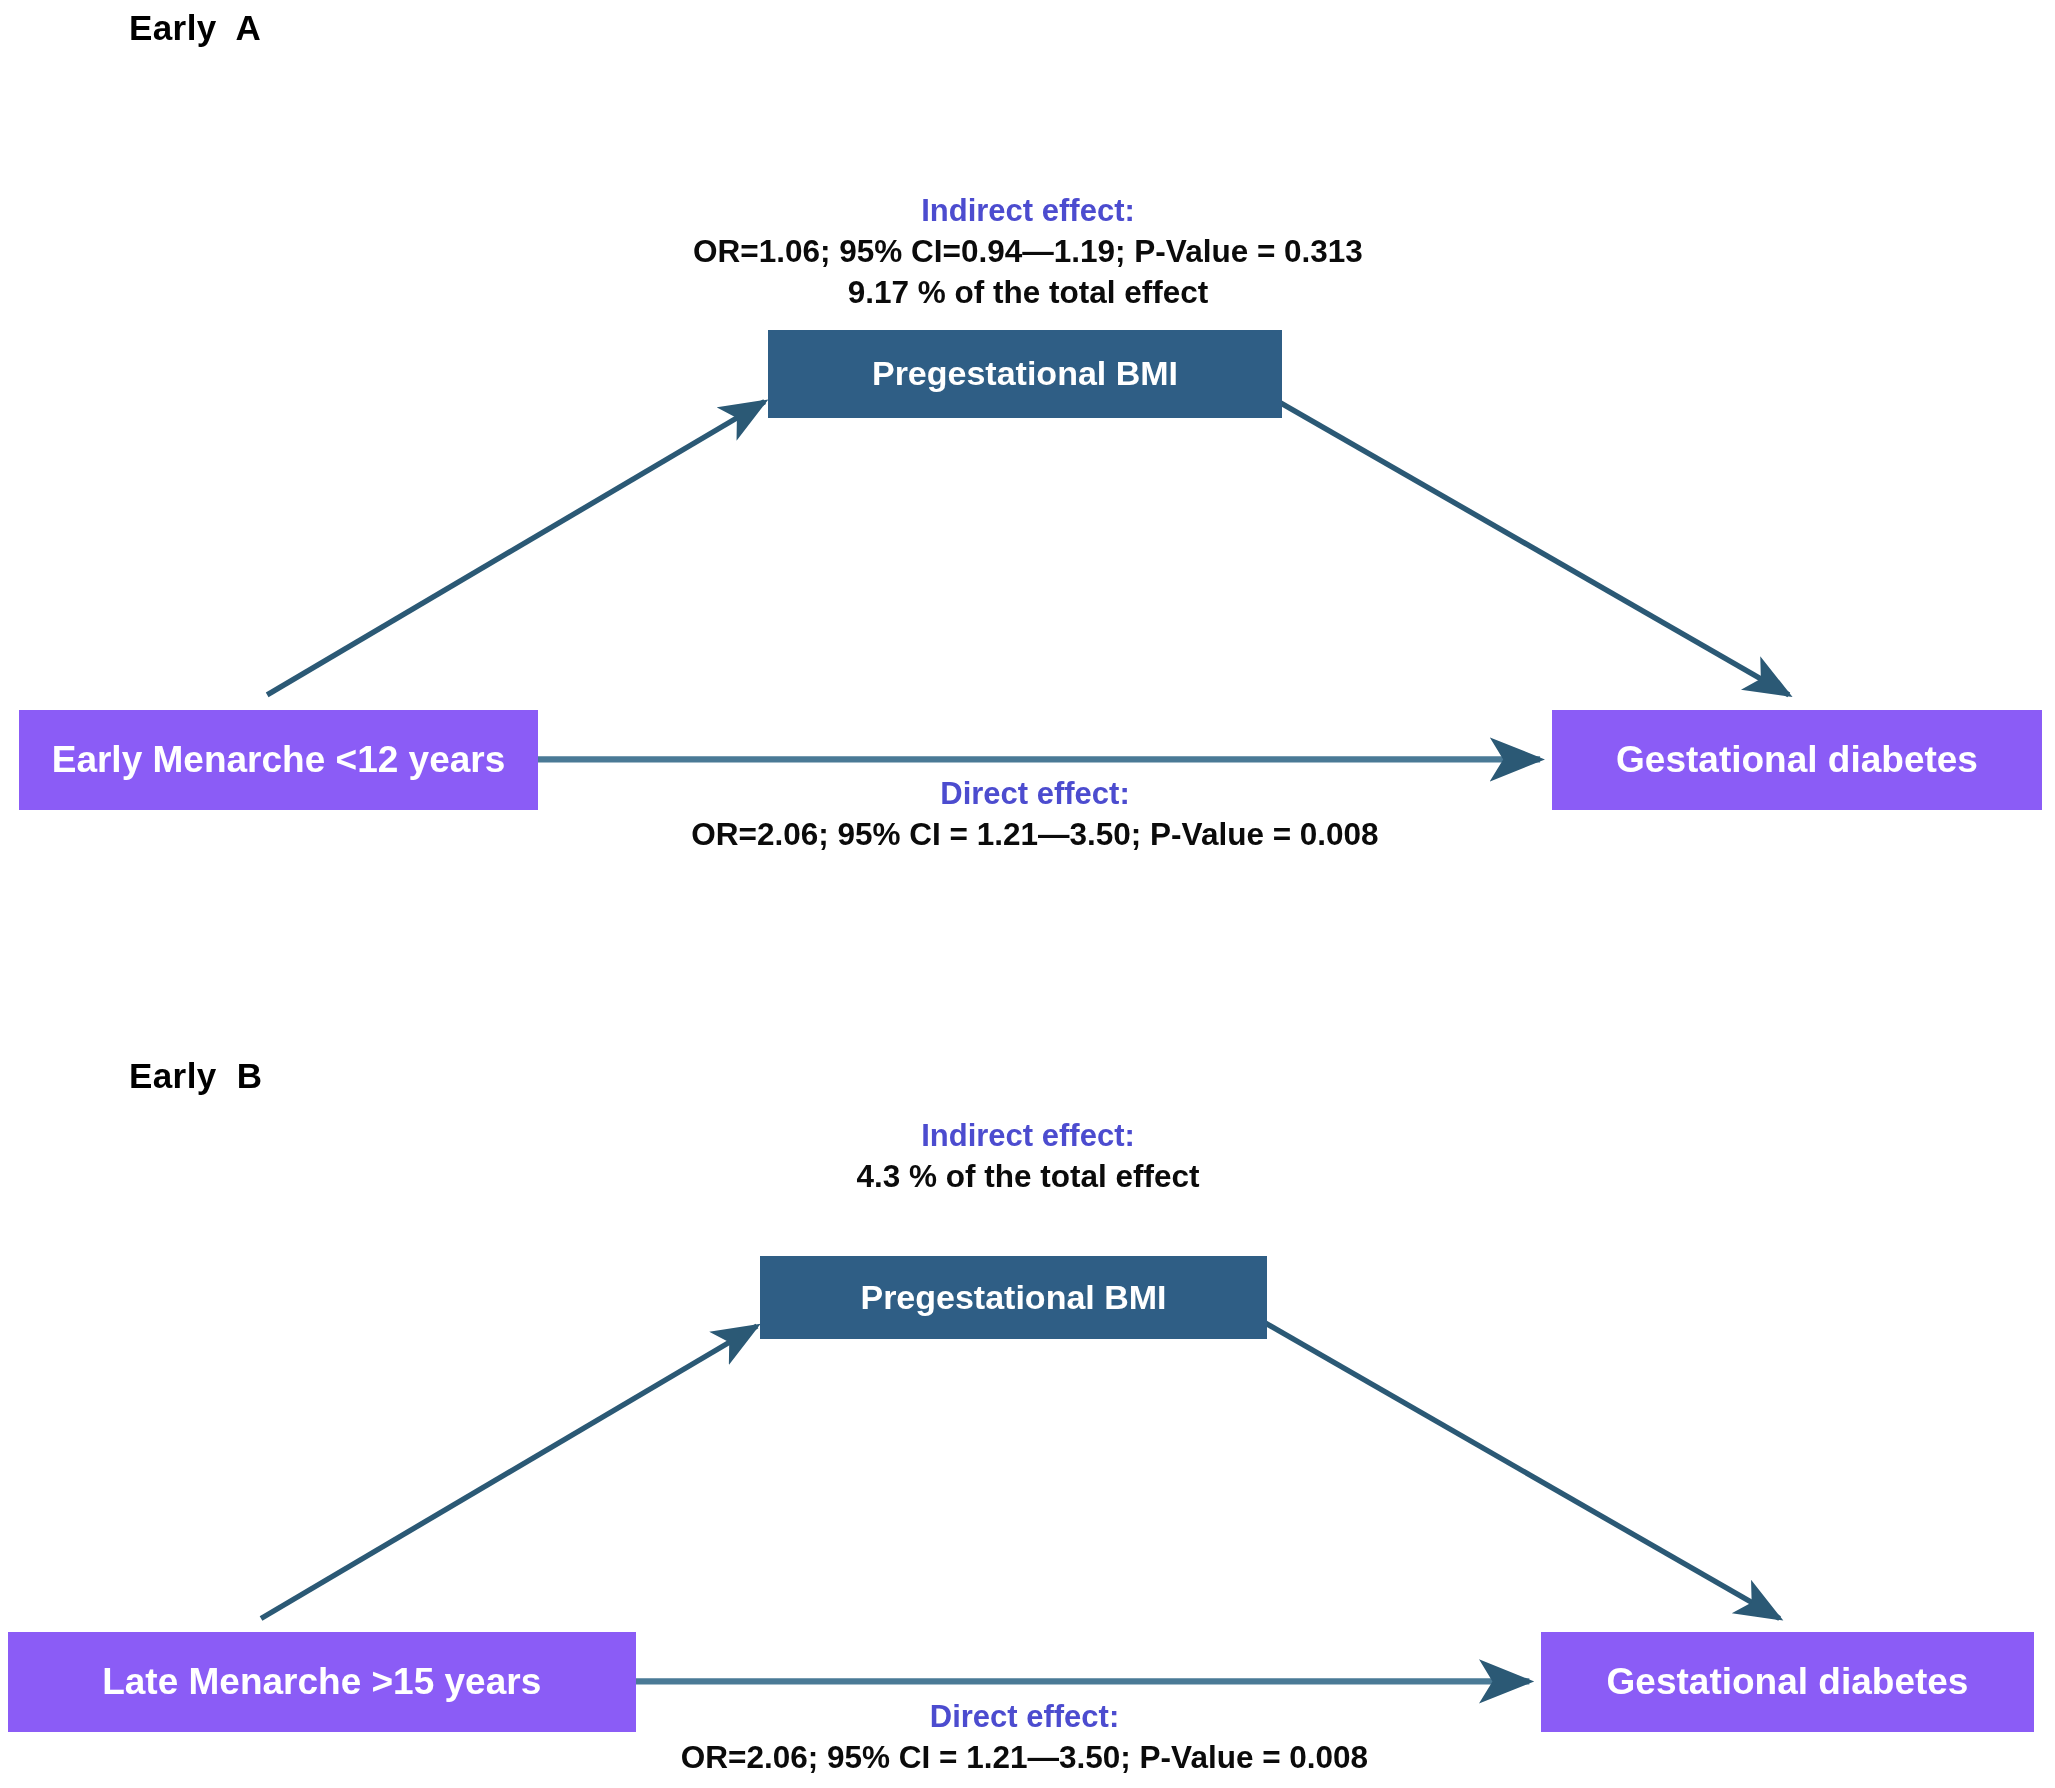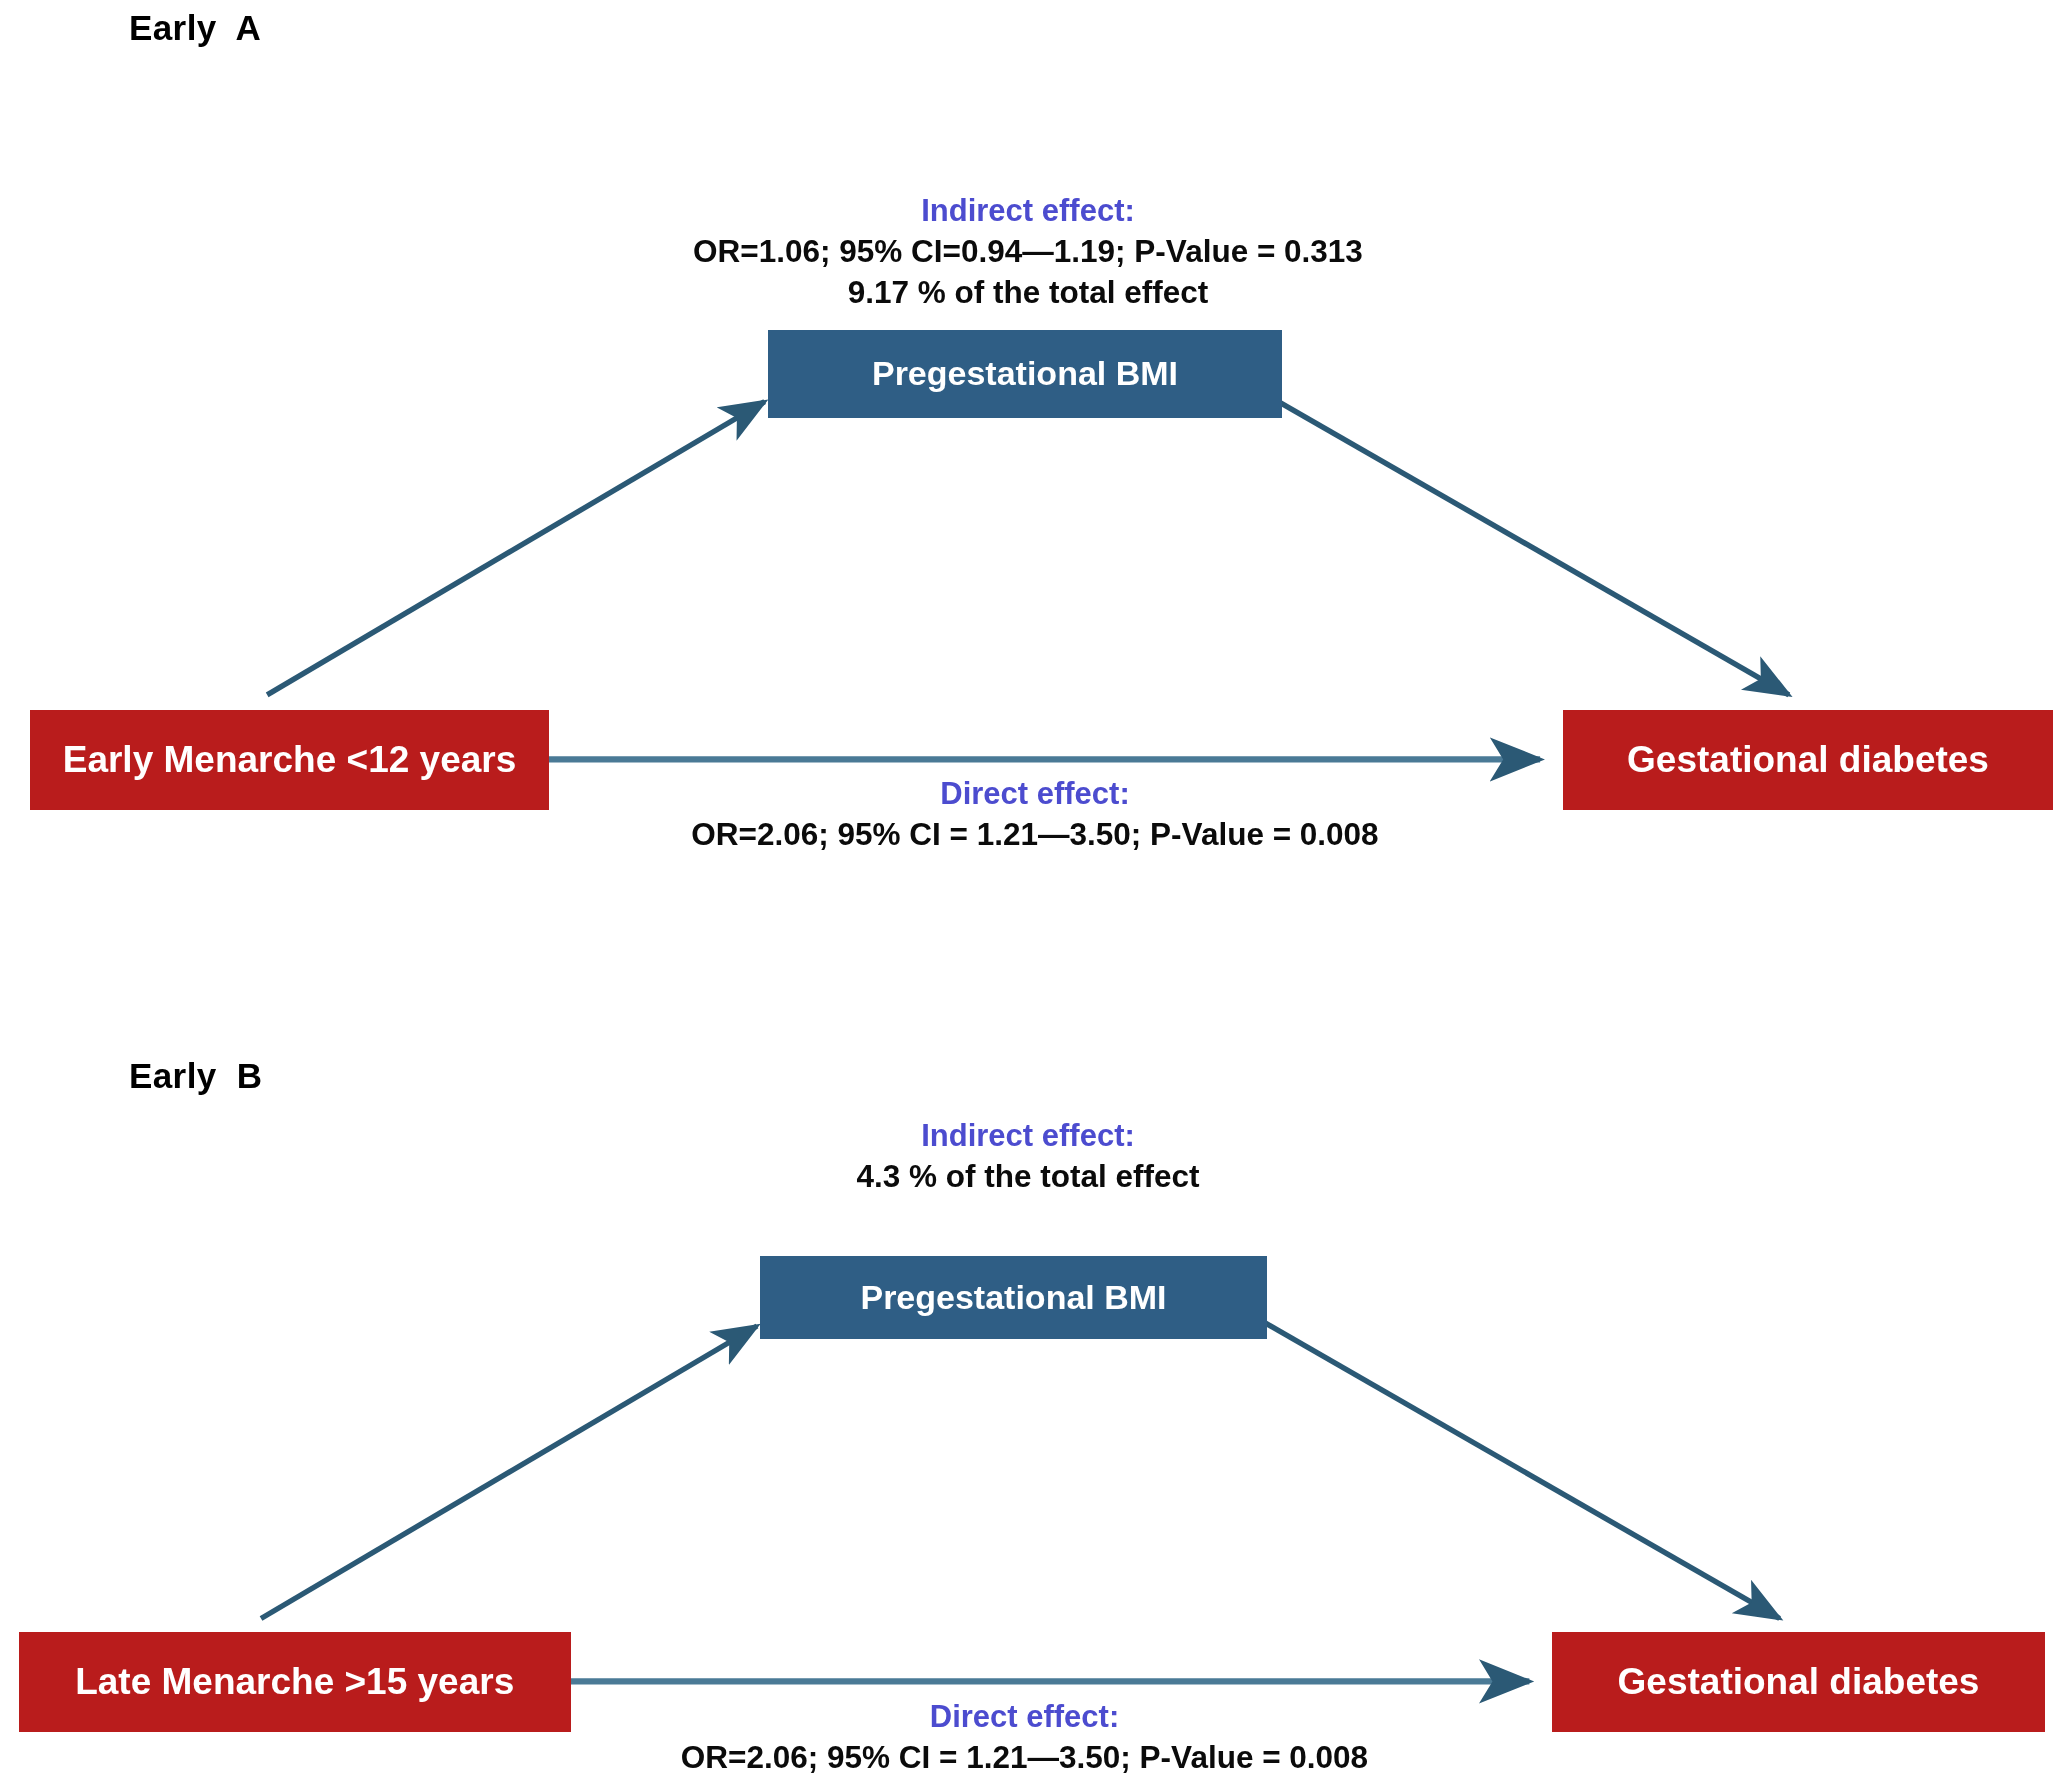--- a/index.html
+++ b/index.html
@@ -33,23 +33,22 @@
     justify-content: center;
     border-radius: 0;
     box-sizing: border-box;
     color: #ffffff;
     font-family: "Liberation Sans", sans-serif;
     font-weight: bold;
     text-align: center;
     line-height: 1.1;
   }
   .node-exposure, .node-outcome {
-    background: #b91c1c;
+    background: #8b5cf6;
     font-size: 37px;
-    margin-left: 11px;
   }
   .node-mediator {
     background: #2f5e85;
     font-size: 34px;
   }
   .effect-block {
     position: absolute;
     text-align: center;
     font-family: Liberation Sans, sans-serif;
     white-space: nowrap;
@@ -132,21 +131,21 @@
 
   <div class="effect-block" style="left:0px; top:1117px; width:2056px;">
     <div class="effect-title">Indirect effect:</div>
     <div class="effect-line">4.3 % of the total effect</div>
   </div>
 
   <div class="node-box node-mediator" style="left:760px; top:1256px; width:507px; height:83px;">
     <span>Pregestational BMI</span>
   </div>
 
-  <div class="node-box node-exposure" style="left:7.7px; top:1632px; width:552px; height:100px;">
+  <div class="node-box node-exposure" style="left:7.7px; top:1632px; width:628px; height:100px;">
     <span>Late Menarche &gt;15 years</span>
   </div>
 
   <div class="node-box node-outcome" style="left:1541px; top:1632px; width:493px; height:100px;">
     <span>Gestational diabetes</span>
   </div>
 
   <div class="effect-block" style="left:520px; top:1698px; width:1009px;">
     <div class="effect-title">Direct effect:</div>
     <div class="effect-line">OR=2.06; 95% CI = 1.21—3.50; P-Value = 0.008</div>

